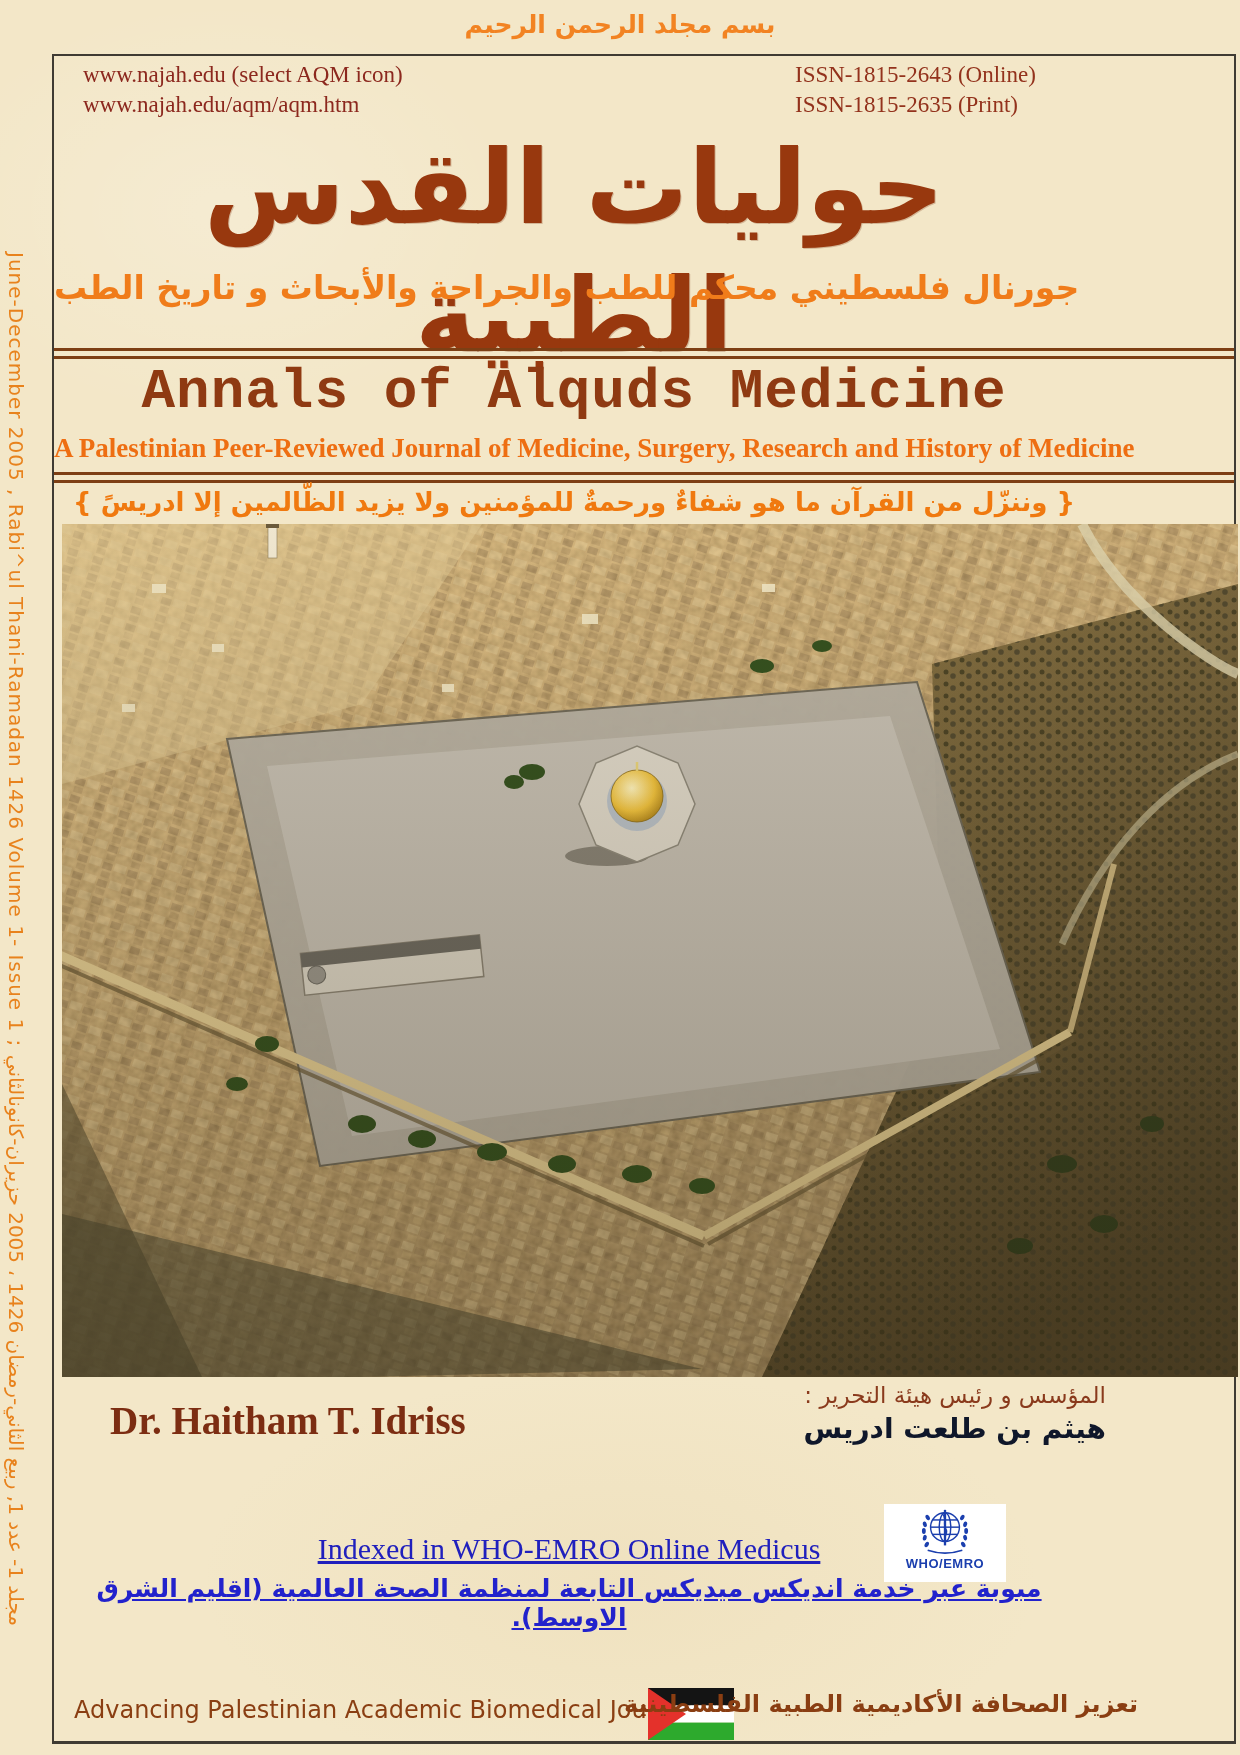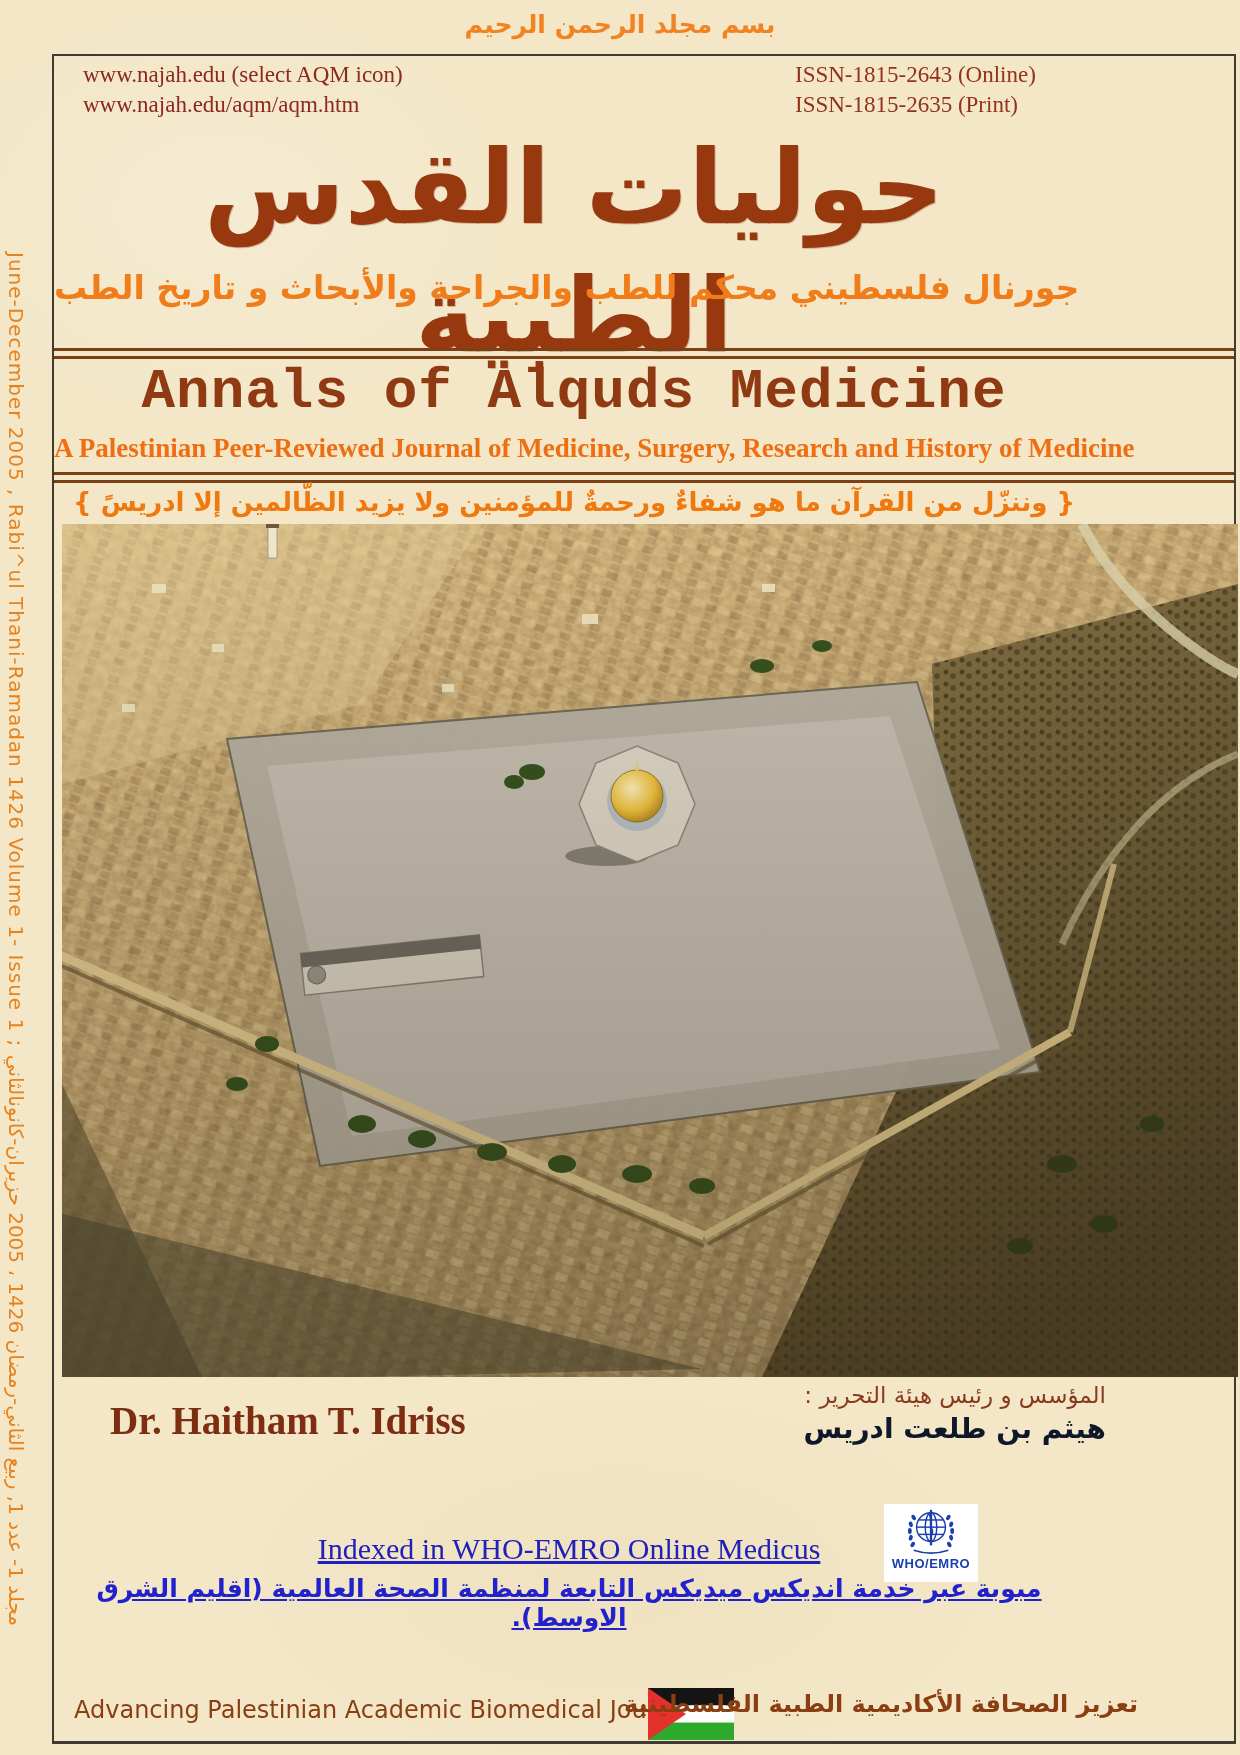--- a/index.html
+++ b/index.html
@@ -59,21 +59,21 @@
   .indexing{left:0;right:150px;top:1476px;text-align:center;}
   .idx-en{
     display:inline-block;font:30px "Liberation Serif", serif;color:#2020bd;
     text-decoration:underline;
   }
   .idx-ar{
     margin-top:8px;direction:rtl;
     font:bold 25px "DejaVu Sans", sans-serif;color:#2222cc;text-decoration:underline;
   }
   .who-logo{
-    left:830px;top:1448px;width:94px;height:78px;background:#ffffff;
+    left:830px;top:1448px;width:122px;height:78px;background:#ffffff;
     text-align:center;box-sizing:border-box;padding-top:2px;
   }
   .who-logo svg{display:block;margin:0 auto;}
   .who-label{font:bold 13px "Liberation Sans", sans-serif;color:#1b3fae;letter-spacing:.5px;}
   .slogan-en{left:20px;top:1640px;font:24px "DejaVu Sans", sans-serif;color:#8a3e12;}
   .flag{left:594px;top:1632px;width:86px;height:52px;}
   .slogan-ar{right:96px;top:1634px;direction:rtl;font:bold 24px "DejaVu Sans", sans-serif;color:#8a3e12;}
   .sidebar-text{
     left:4px;top:252px;height:1360px;
     writing-mode:vertical-rl;text-orientation:mixed;

